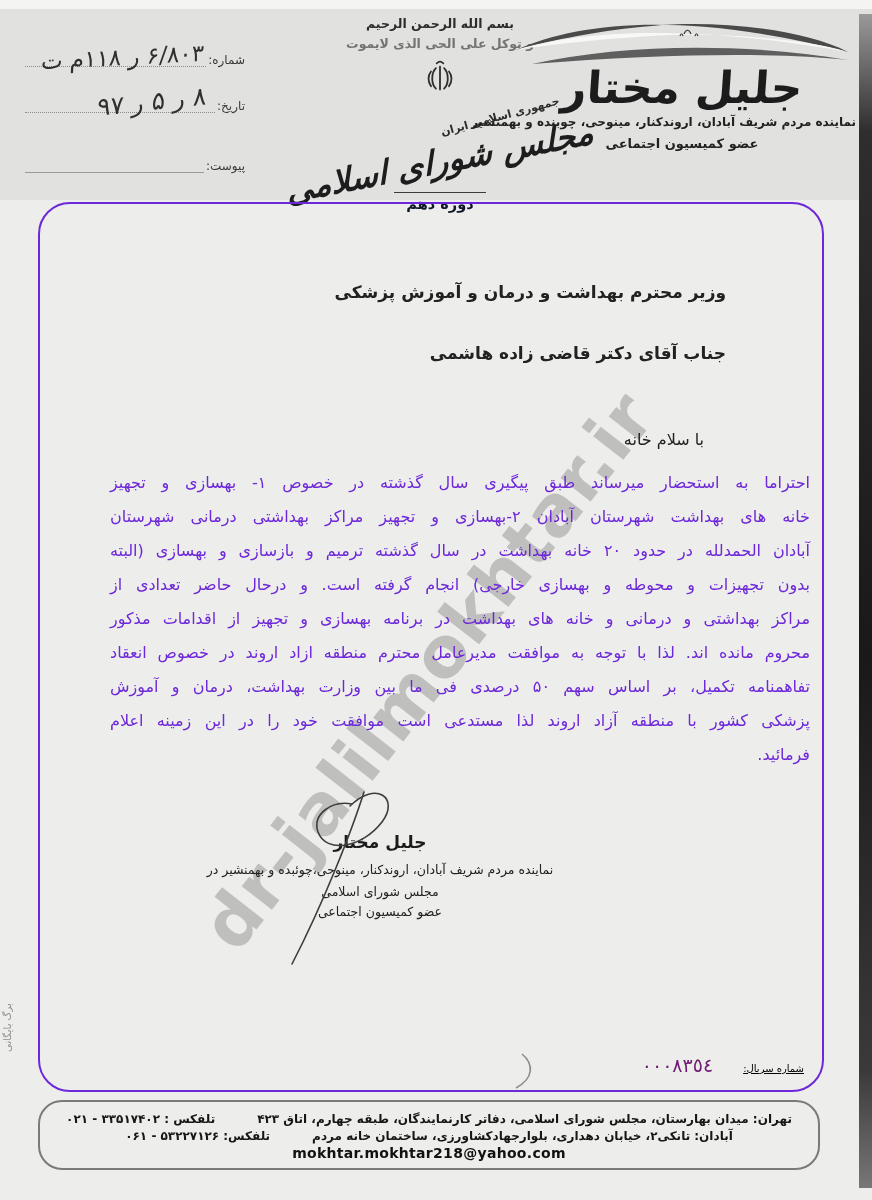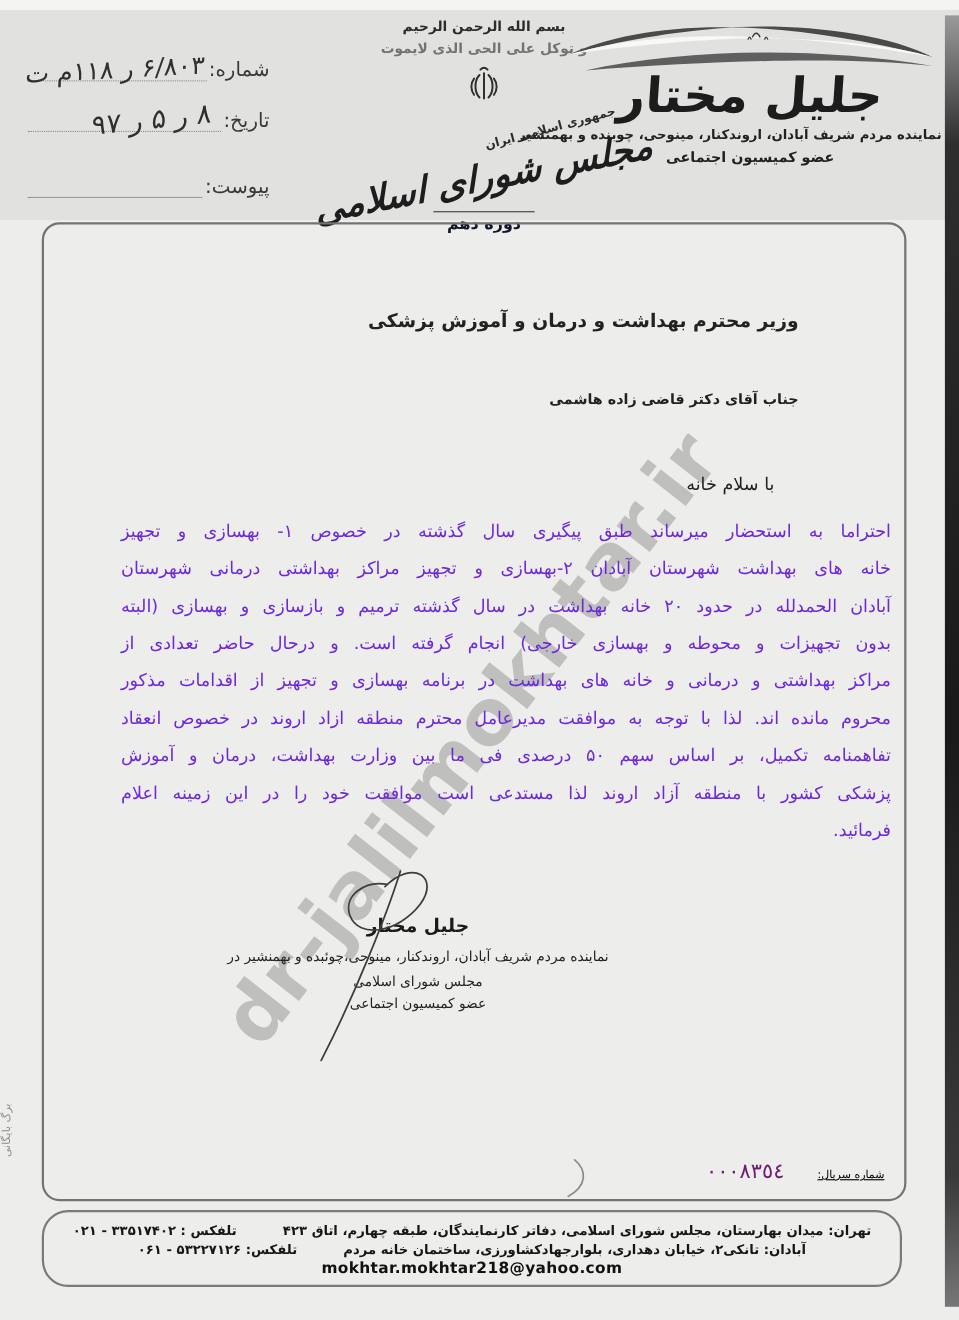--- a/index.html
+++ b/index.html
@@ -6,21 +6,21 @@
   .page{position:relative;width:872px;height:1200px;margin:0 auto;background:#ededeb;
         overflow:hidden;font-family:"DejaVu Sans",sans-serif;color:#222;}
   .header-zone{position:absolute;left:0;top:0;right:0;height:200px;background:#e1e1df;}
   .top-strip{position:absolute;left:0;top:0;right:0;height:9px;background:#f4f4f2;}
   .scan-edge{position:absolute;right:0;top:14px;width:13px;height:1174px;
     background:linear-gradient(180deg,#9a9a9a 0%,#2e2e2e 10%,#191919 55%,#3a3a3a 90%,#777 100%);}
 
   
   .header-left{position:absolute;left:25px;top:25px;width:220px;height:160px;direction:rtl;}
   .hl-row{position:absolute;right:0;width:100%;display:flex;align-items:flex-end;direction:rtl;}
-  .hl-label{font-size:18px;color:#3a3a3a;white-space:nowrap;padding-left:2px;margin-top:12px;}
+  .hl-label{font-size:12px;color:#3a3a3a;white-space:nowrap;padding-left:2px;margin-top:12px;}
   .hl-line{flex:1;height:20px;position:relative;border-bottom:1px dotted #8a8a8a;}
   .hl-line.solid{border-bottom:1px solid #9a9a9a;}
   .hl-hand{position:absolute;bottom:-4px;right:2px;white-space:nowrap;font-size:23px;
            color:#2f2f2f;transform:rotate(-3deg) skewX(-6deg);letter-spacing:2px;}
   .hl-hand.date{font-size:25px;right:8px;transform:rotate(-6deg) skewX(-8deg);}
   .hl-row1{top:16px;} .hl-row2{top:62px;} .hl-row3{top:122px;}
 
   
   .header-center{position:absolute;left:295px;top:14px;width:290px;height:200px;direction:rtl;text-align:center;}
   .bismillah{position:absolute;top:2px;width:100%;font-size:12.5px;font-weight:bold;color:#2c2c2c;}
@@ -40,23 +40,23 @@
   .mp-title{font-size:12px;font-weight:bold;margin-top:2px;color:#222;white-space:nowrap;}
   .mp-commission{font-size:13px;font-weight:bold;margin-top:7px;color:#222;}
 
   
   .watermark{position:absolute;left:48px;top:630px;width:760px;text-align:center;
     font-size:70px;font-weight:bold;color:rgba(122,122,122,0.40);transform:rotate(-52deg);
     white-space:nowrap;direction:ltr;z-index:1;letter-spacing:1px;}
 
   
   .main-box{position:absolute;left:38px;top:202px;width:782px;height:886px;
-    border:2px solid #737373;border-radius:16px;z-index:2;}
+    border:2px solid #6d28d9;border-radius:32px;z-index:2;}
   .addr1{position:absolute;top:78px;right:96px;font-size:17px;font-weight:bold;direction:rtl;}
-  .addr2{position:absolute;top:152px;right:96px;font-size:13px;font-weight:bold;direction:rtl;}
+  .addr2{position:absolute;top:139px;right:96px;font-size:17px;font-weight:bold;direction:rtl;}
   .salutation{position:absolute;top:226px;right:118px;font-size:16px;direction:rtl;}
   .body-text{position:absolute;top:262px;right:12px;width:700px;direction:rtl;
              font-size:16px;line-height:34px;color:#6d28d9;}
   .bline{text-align:justify;text-align-last:justify;}
   .bline.last{text-align-last:right;}
   .sig-block{position:absolute;top:628px;left:110px;width:460px;text-align:center;direction:rtl;}
   .sig-name{font-size:17px;font-weight:bold;color:#1b1b1b;}
   .sig-l1{font-size:12.5px;margin-top:10px;}
   .sig-l2{font-size:12.5px;margin-top:7px;}
   .sig-l3{font-size:12.5px;margin-top:5px;}

